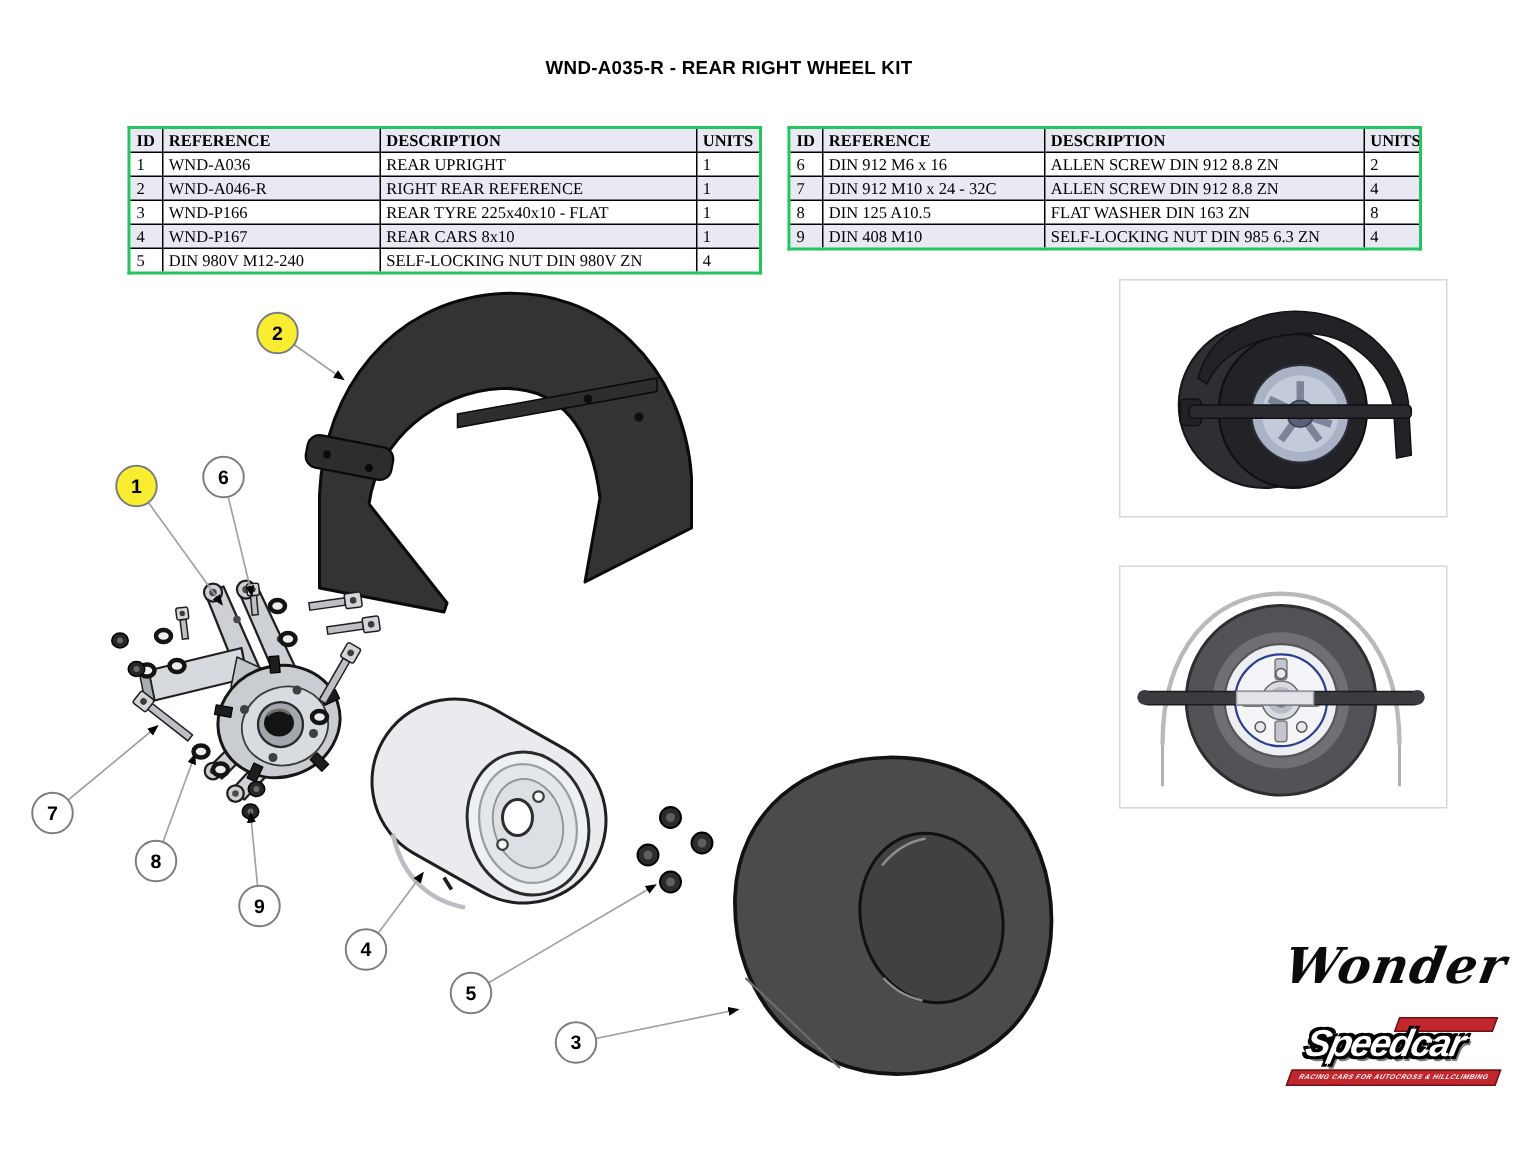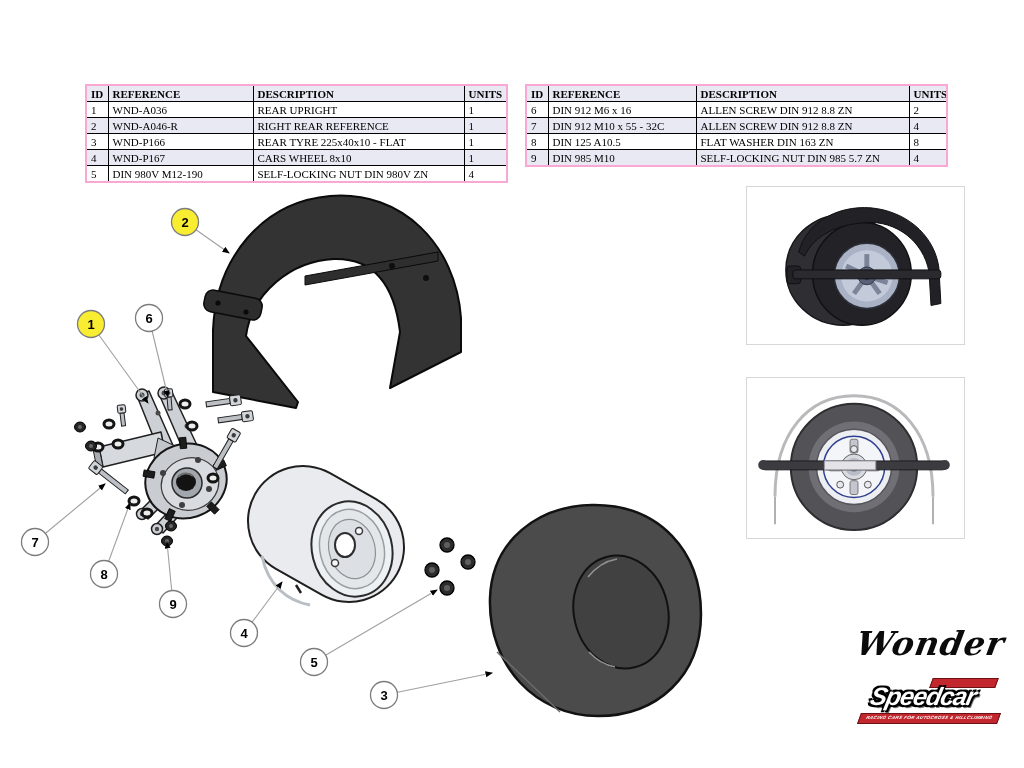--- a/index.html
+++ b/index.html
@@ -6,21 +6,21 @@
             font-family:"Liberation Sans",sans-serif;}
   #page{position:relative;width:1024px;height:768px;background:#fff;}
 
   
   .title{position:absolute;top:38px;left:0;width:972px;text-align:center;
          font-size:12.5px;font-weight:bold;color:#000;letter-spacing:.2px;}
 
   
   table.parts{border-collapse:collapse;table-layout:fixed;position:absolute;
               font-family:"Liberation Serif",serif;font-size:11px;color:#000;
-              border:2px solid #f9a8d4;background:#fff;}
+              border:2px solid #22c55e;background:#fff;}
   table.parts th,table.parts td{border:1px solid #000;padding:1px 4px;height:13px;
               overflow:hidden;white-space:nowrap;text-align:left;vertical-align:middle;}
   table.parts th{font-weight:bold;background:#e9e9f4;}
   table.parts tbody tr:nth-child(even){background:#e9e9f4;}
   #table-left{left:85px;top:84px;width:421px;}
   #table-right{left:525px;top:84px;width:421px;}
 
   
   #diagram{position:absolute;left:0;top:180px;width:760px;height:588px;}
 
@@ -46,20 +46,21 @@
           background:#c1272d;transform:skewX(-20deg);border:1px solid #6e1114;
           text-align:center;}
   #speedcar .banner span{font-size:4.5px;font-weight:bold;font-style:italic;color:#fff;
           letter-spacing:.4px;line-height:8px;display:block;}
 </style>
 </head>
 <body>
 
 <div id="page">
 
+  <div class="title">WND-A035-R - REAR RIGHT WHEEL KIT</div>
 
   <table class="parts" id="table-left">
     <colgroup>
         <col style="width:22px">
         <col style="width:145px">
         <col style="width:211px">
         <col style="width:43px">
       </colgroup>
     <thead>
       <tr>
@@ -84,26 +85,26 @@
       </tr>
       <tr>
         <td>3</td>
         <td>WND-P166</td>
         <td>REAR TYRE 225x40x10 - FLAT</td>
         <td>1</td>
       </tr>
       <tr>
         <td>4</td>
         <td>WND-P167</td>
-        <td>CARS WHEEL 8x10</td>
+        <td>REAR CARS 8x10</td>
         <td>1</td>
       </tr>
       <tr>
         <td>5</td>
-        <td>DIN 980V M12-190</td>
+        <td>DIN 980V M12-240</td>
         <td>SELF-LOCKING NUT DIN 980V ZN</td>
         <td>4</td>
       </tr>
     </tbody>
   </table>
 
   <table class="parts" id="table-right">
     <colgroup>
         <col style="width:22px">
         <col style="width:148px">
@@ -120,34 +121,34 @@
     </thead>
     <tbody>
       <tr>
         <td>6</td>
         <td>DIN 912 M6 x 16</td>
         <td>ALLEN SCREW DIN 912 8.8 ZN</td>
         <td>2</td>
       </tr>
       <tr>
         <td>7</td>
-        <td>DIN 912 M10 x 55 - 32C</td>
+        <td>DIN 912 M10 x 24 - 32C</td>
         <td>ALLEN SCREW DIN 912 8.8 ZN</td>
         <td>4</td>
       </tr>
       <tr>
         <td>8</td>
         <td>DIN 125 A10.5</td>
         <td>FLAT WASHER DIN 163 ZN</td>
         <td>8</td>
       </tr>
       <tr>
         <td>9</td>
-        <td>DIN 985 M10</td>
-        <td>SELF-LOCKING NUT DIN 985 5.7 ZN</td>
+        <td>DIN 408 M10</td>
+        <td>SELF-LOCKING NUT DIN 985 6.3 ZN</td>
         <td>4</td>
       </tr>
     </tbody>
   </table>
 
   <svg id="diagram" viewBox="0 180 760 588">
     <defs>
       <marker id="arr" markerWidth="9" markerHeight="8" refX="6.5" refY="3" orient="auto" markerUnits="userSpaceOnUse">
         <path d="M0,0 L7.5,3 L0,6 Z" fill="#000"></path>
       </marker>

